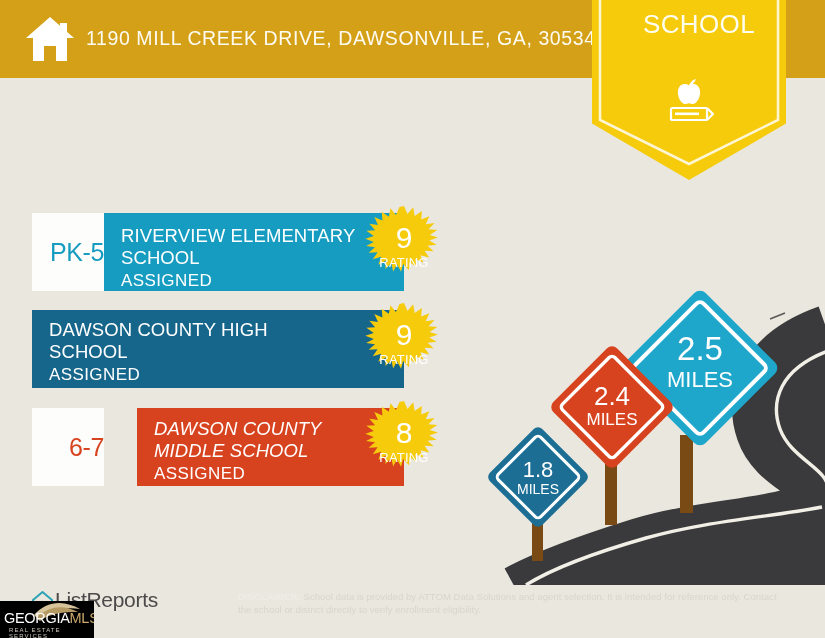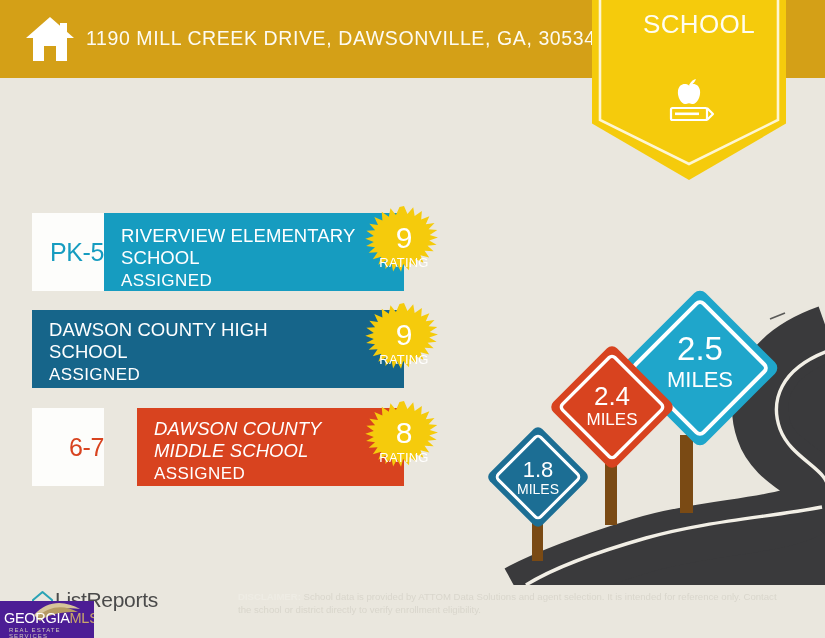--- a/index.html
+++ b/index.html
@@ -173,21 +173,21 @@
     display: flex; align-items: center; 
   }
   .lr-text {
     font-size: 21px;
     color: #4a4a4a;
     letter-spacing: -0.3px;
   }
   .gamls {
     position: absolute; left: 0px; top: 601px;
     width: 94px; height: 37px;
-    background: #4c1d95;
+    background: #000000;
     overflow: hidden;
   }
   .gamls-name {
     position: absolute; left: 4px; top: 9px;
     font-size: 14.5px; letter-spacing: -0.3px;
     color: #ffffff; font-weight: normal;
   }
   .gamls-name .mls { color: #c9a86a; }
   .gamls-sub {
     position: absolute; left: 9px; top: 26px;

